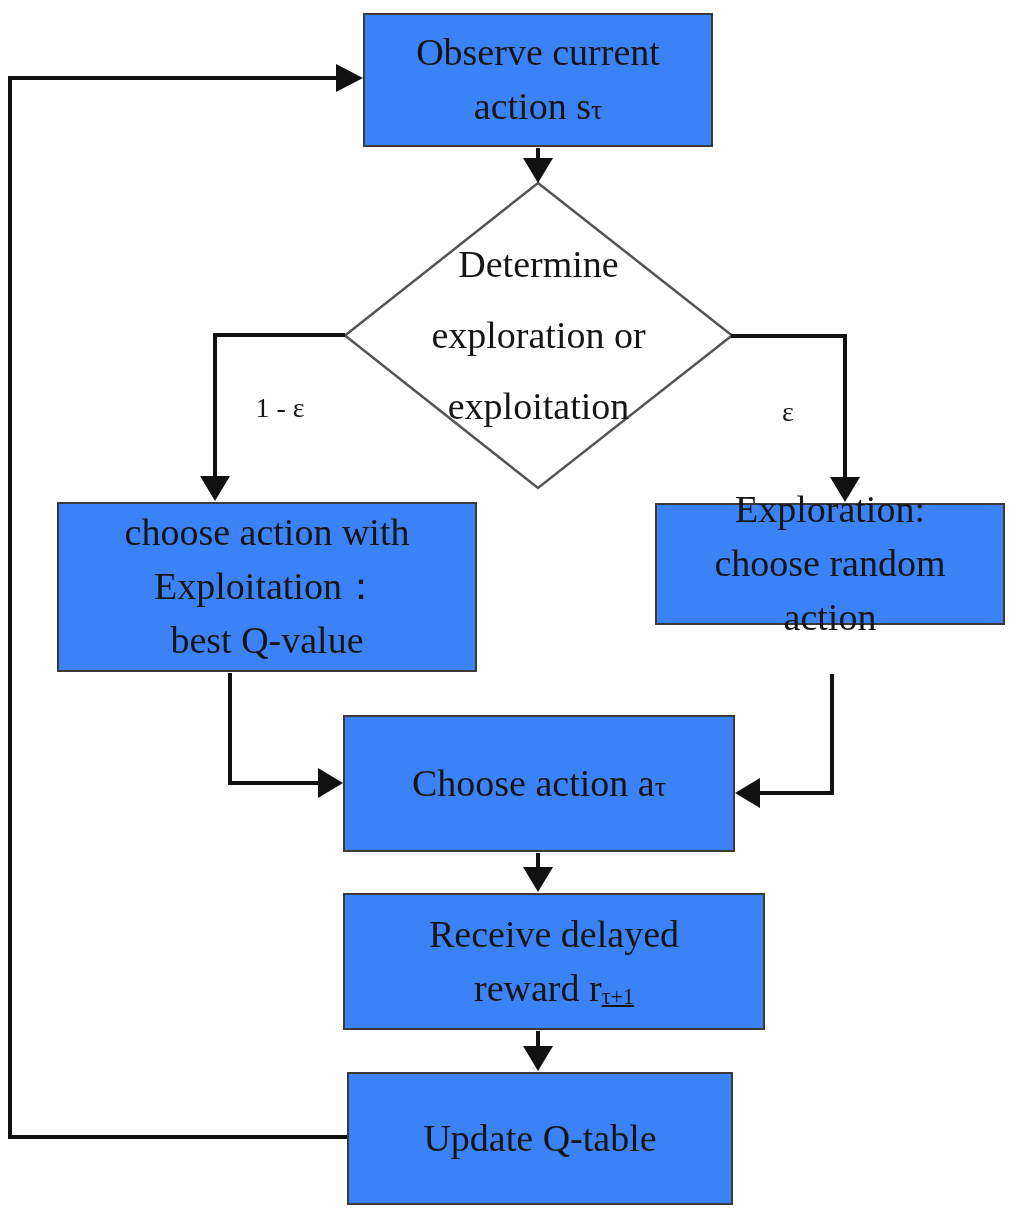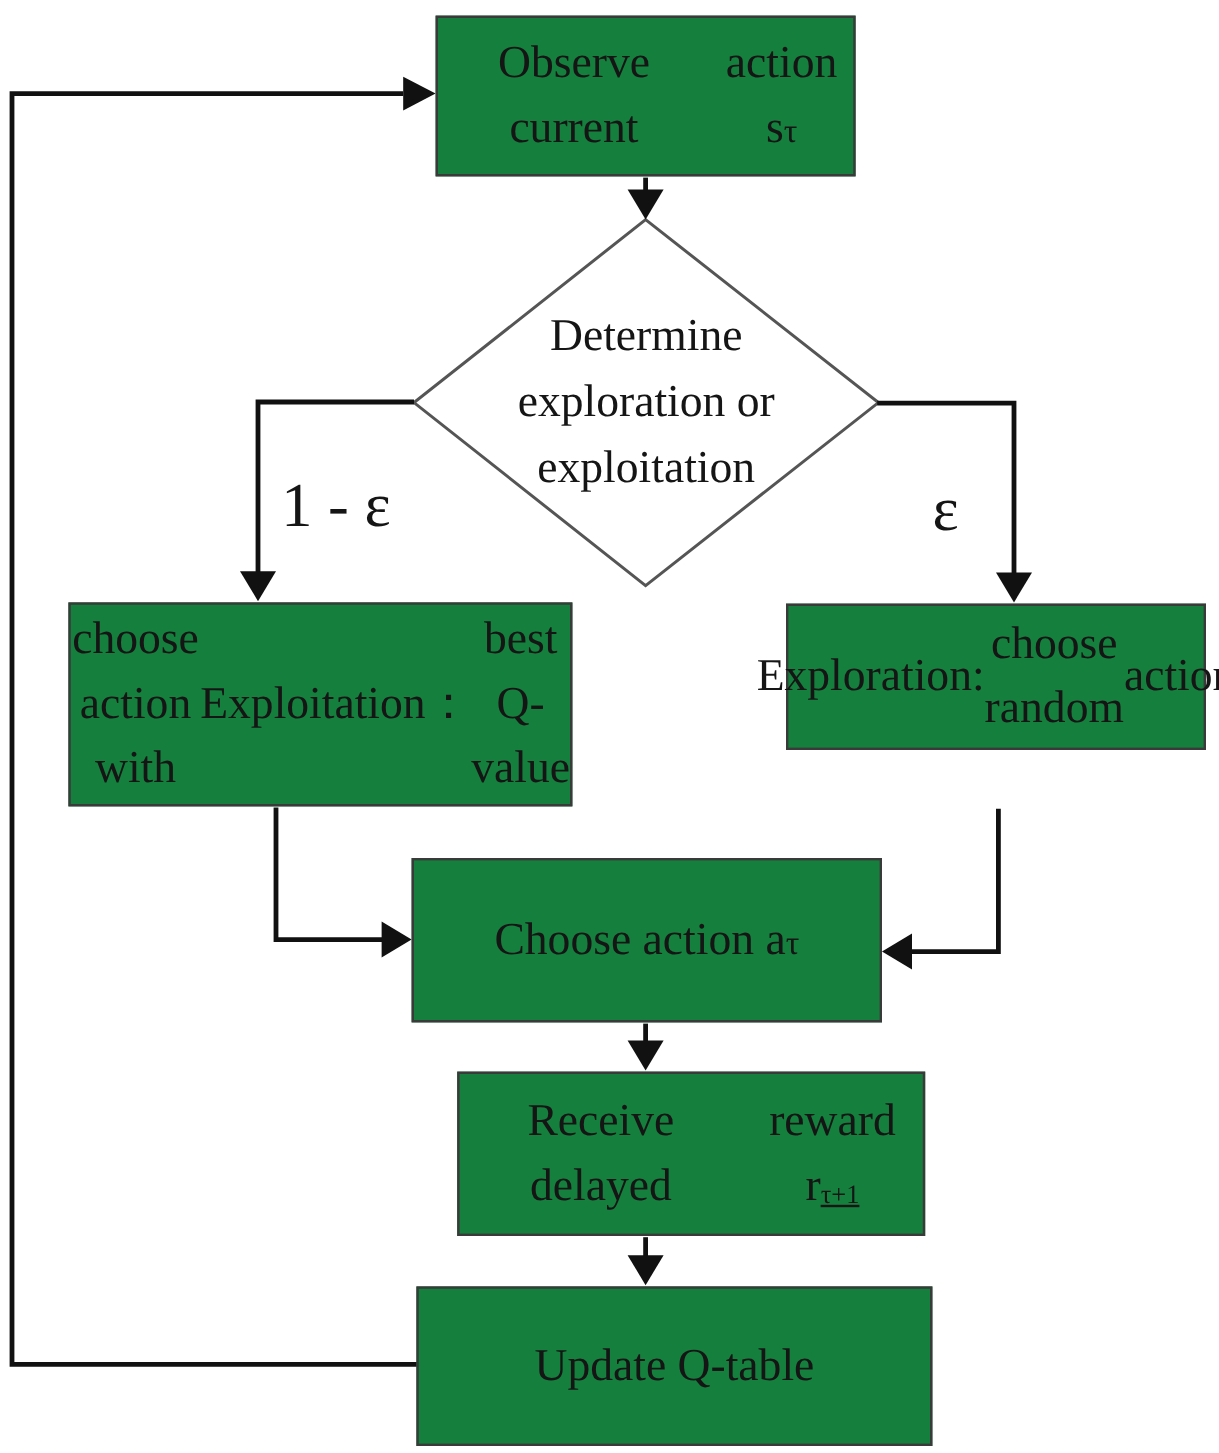--- a/index.html
+++ b/index.html
@@ -21,45 +21,47 @@
   .edge {
     fill: none;
     stroke: #111111;
     stroke-width: 4;
   }
   .head { fill: #111111; stroke: none; }
   .diamond-shape { fill: #ffffff; stroke: #555555; stroke-width: 2.5; }
   .node {
     position: absolute;
     box-sizing: border-box;
-    background: #15803d;
+    background: #3b82f6;
     border: 2px solid #3a3a3a;
     display: flex;
+    flex-direction: column;
     align-items: center;
     justify-content: center;
     text-align: center;
     font-size: 38px;
     line-height: 1.42;
     z-index: 1;
   }
   .diamond-text {
     position: absolute;
     display: flex;
     flex-direction: column;
     align-items: center;
     justify-content: center;
     text-align: center;
     font-size: 38px;
     line-height: 1.45;
     background: transparent;
     z-index: 1;
+    gap: 16px;
   }
   .edge-label {
     position: absolute;
-    font-size: 52px;
+    font-size: 28px;
     text-align: center;
     z-index: 1;
   }
   .sub-t  { font-size: 0.74em; }
   .sub-t1 { font-size: 0.58em; vertical-align: -0.12em; text-decoration: underline; }
   .tline { display: block; }
 </style>
 </head>
 <body>
 
@@ -117,22 +119,22 @@
   <div class="node" style="left:655px; top:503px; width:350px; height:122px;">
     <span class="tline">Exploration:</span>
     <span class="tline">choose random</span>
     <span class="tline">action</span>
   </div>
 
   <div class="node" style="left:343px; top:715px; width:392px; height:137px;text-align:right;">
     <span class="tline"><span>Choose action a</span><span class="sub-t">τ</span></span>
   </div>
 
-  <div class="node" style="left:343px; top:893px; width:390px; height:137px;margin-left:38px;">
+  <div class="node" style="left:343px; top:893px; width:422px; height:137px;">
     <span class="tline">Receive delayed</span>
     <span class="tline"><span>reward r</span><span class="sub-t1">τ+1</span></span>
   </div>
 
-  <div class="node" style="left:347px; top:1072px; width:430px; height:133px;">
+  <div class="node" style="left:347px; top:1072px; width:386px; height:133px;">
     <span class="tline">Update Q-table</span>
   </div>
 
 </div>
 
 </body></html>

